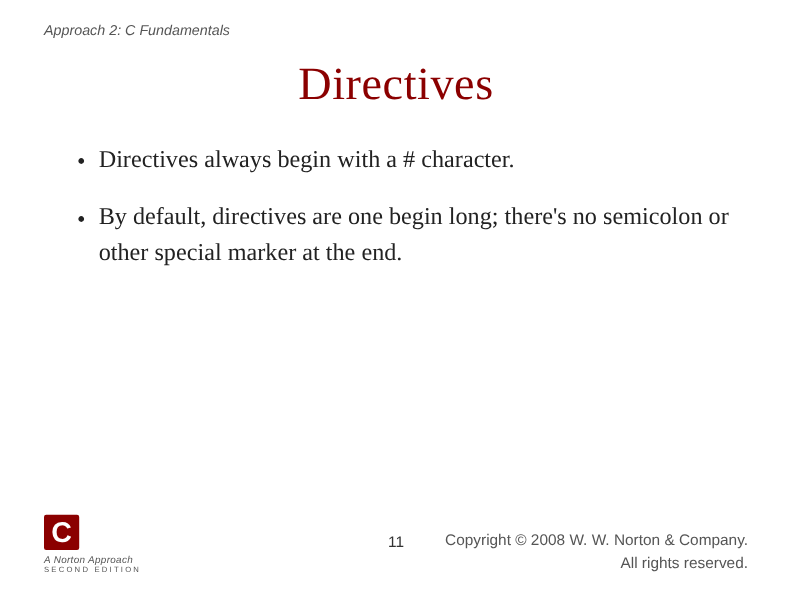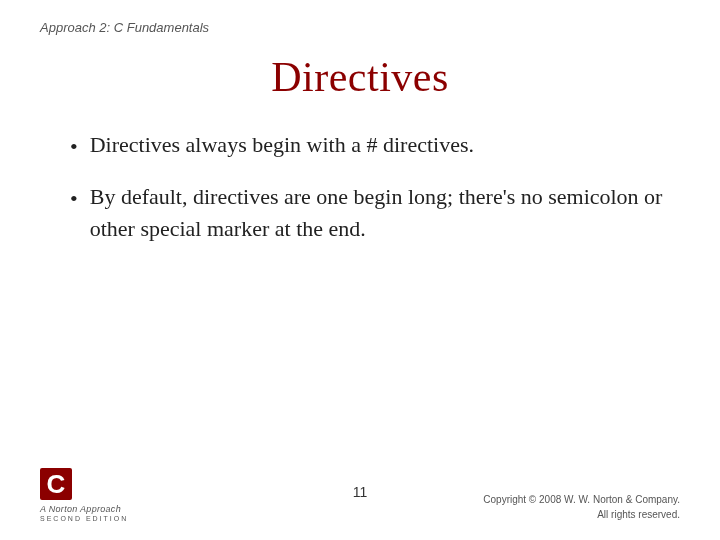--- a/index.html
+++ b/index.html
@@ -138,39 +138,39 @@
       color: #333333;
       text-align: left;
       position: absolute;
       bottom: 22px;
       left: 50%;
       transform: translateX(-50%);
     }
 
     .copyright {
       font-family: Arial, sans-serif;
-      font-size: 10px;
+      font-size: 14px;
       color: #555555;
       text-align: right;
       line-height: 1.5;
     }
   </style>
 </head>
 <body>
 
 <div class="slide">
 
   <div class="chapter-label">Approach 2: C Fundamentals</div>
 
   <h1 class="slide-title">Directives</h1>
 
   <div class="content-area">
     <div class="bullet-item">
       <span class="bullet-dot">•</span>
-      <span class="bullet-text">Directives always begin with a # directives.</span>
+      <span class="bullet-text">Directives always begin with a # character.</span>
     </div>
     <div class="bullet-item">
       <span class="bullet-dot">•</span>
       <span class="bullet-text">By default, directives are one begin long; there's no semicolon or other special marker at the end.</span>
     </div>
   </div>
 
   <div class="footer">
     <div class="logo-area">
       <div class="logo-c">

